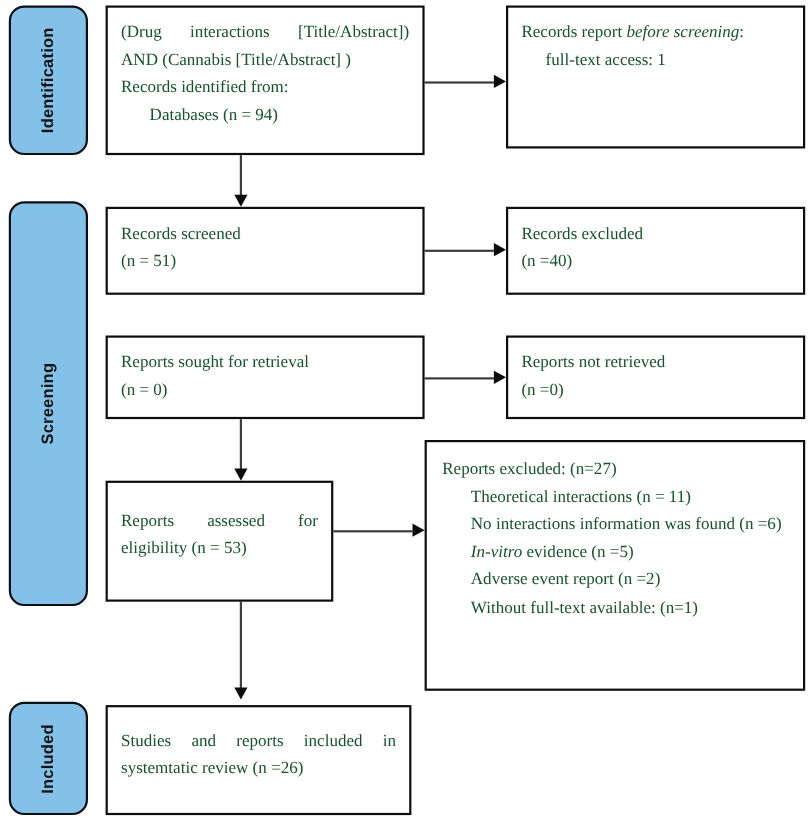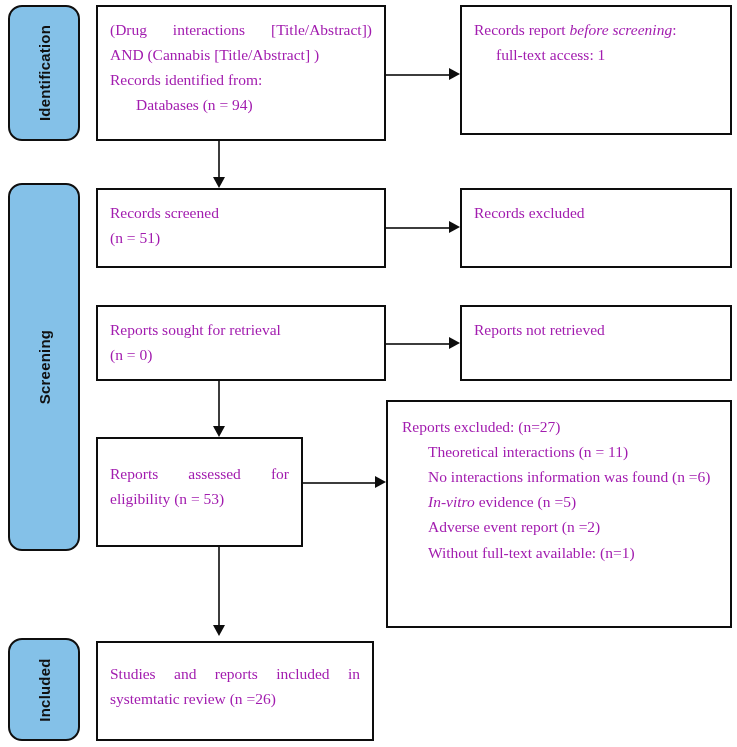--- a/index.html
+++ b/index.html
@@ -42,21 +42,21 @@
   .node {
     position: absolute;
     background: #ffffff;
     border: 2.5px solid #0d0d0d;
     box-sizing: border-box;
   }
   .node .node-inner {
     padding: 10px 12px 8px 12px;
     font-size: 15.5px;
     line-height: 1.62;
-    color: #a21caf;
+    color: #14532d;
   }
   .line { display: block; }
   .line.just {
     text-align: justify;
     text-align-last: justify;
   }
   .indent-1 { padding-left: 26px; }
   .indent-2 { padding-left: 22px; }
   em { font-style: italic; }
 
@@ -125,36 +125,38 @@
   <div class="node" style="left:96px; top:188px; width:290px; height:80px;">
     <div class="node-inner">
       <span class="line">Records screened</span>
       <span class="line">(n = 51)</span>
     </div>
   </div>
 
   <div class="node" style="left:460px; top:188px; width:272px; height:80px;">
     <div class="node-inner">
       <span class="line">Records excluded</span>
+      <span class="line">(n =40)</span>
     </div>
   </div>
 
   <div class="conn-h" style="left:386px; top:227px; width:63px;"></div>
   <div class="arrow-right" style="left:449px; top:221px;"></div>
 
   <div class="node" style="left:96px; top:305px; width:290px; height:76px;">
     <div class="node-inner">
       <span class="line">Reports sought for retrieval</span>
       <span class="line">(n = 0)</span>
     </div>
   </div>
 
   <div class="node" style="left:460px; top:305px; width:272px; height:76px;">
     <div class="node-inner">
       <span class="line">Reports not retrieved</span>
+      <span class="line">(n =0)</span>
     </div>
   </div>
 
   <div class="conn-h" style="left:386px; top:343px; width:63px;"></div>
   <div class="arrow-right" style="left:449px; top:337px;"></div>
 
   <div class="conn-v" style="left:218px; top:381px; height:52px;"></div>
   <div class="arrow-down" style="left:213px; top:426px;"></div>
 
   <div class="node" style="left:96px; top:437px; width:207px; height:110px;">

